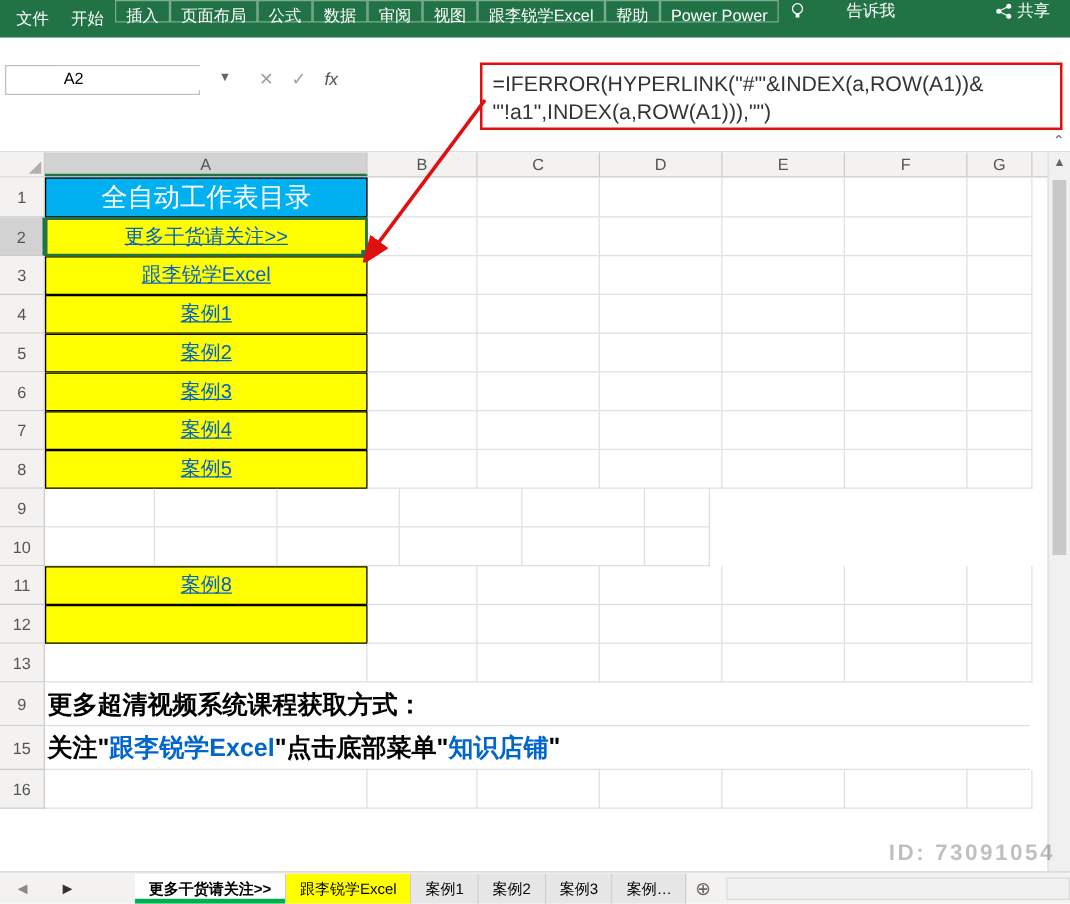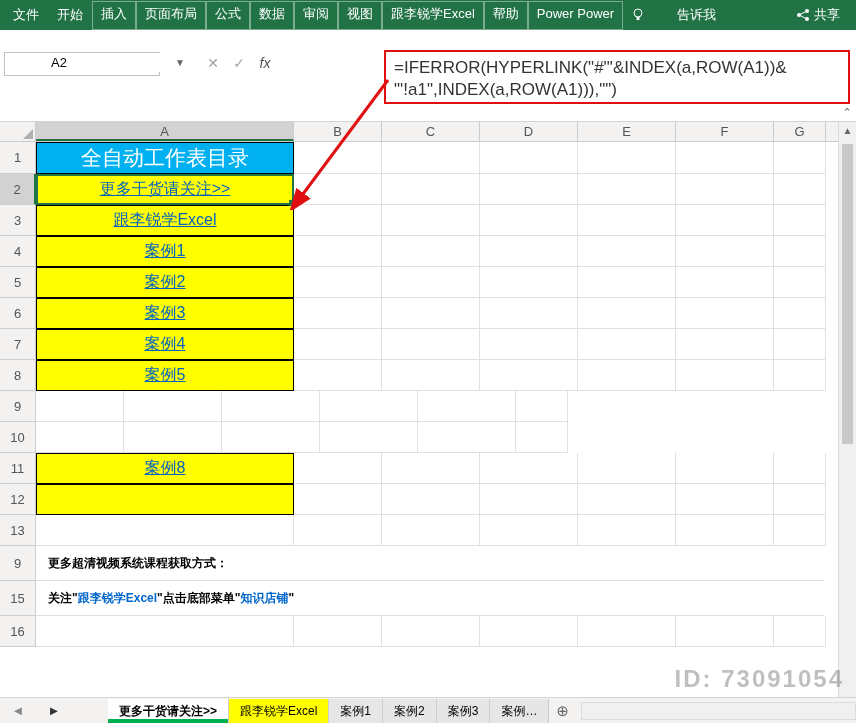--- a/index.html
+++ b/index.html
@@ -1,21 +1,21 @@
 <!DOCTYPE html>
 <html><head>
   <meta charset="utf-8">
   <style>
     * { margin: 0; padding: 0; box-sizing: border-box; font-family: "Microsoft YaHei", sans-serif; }
     body { width: 856px; height: 723px; background: #fff; overflow: hidden; position: relative; }
     
     
-    .ribbon { background: #217346; height: 30px; display: flex; align-items: center; padding: 12px 4px; }
+    .ribbon { background: #217346; height: 30px; display: flex; align-items: flex-start; padding: 0 4px; }
     .ribbon-tab { color: #fff; font-size: 13px; padding: 0 9px; height: 30px; line-height: 30px; cursor: pointer; }
-    .ribbon-tab.framed { border: 1px solid rgba(255,255,255,0.4); padding: 0 8px; height: 29px; line-height: 24px; }
+    .ribbon-tab.framed { border: 1px solid rgba(255,255,255,0.4); padding: 0 8px; height: 18px; line-height: 24px; }
     .tell-me { display: flex; align-items: center; color: #fff; font-size: 13px; margin-left: 8px; gap: 28px; }
     .tell-me svg { margin-right: 4px; }
     .share { margin-left: auto; display: flex; align-items: center; color: #fff; font-size: 13px; padding-right: 12px; }
     .share svg { margin-right: 4px; }
     
     
     .namerow { display: flex; align-items: stretch; border-bottom: 1px solid #d4d4d4; height: 72px; margin-top: 20px; background: #fff; position: relative; }
     .name-box { width: 156px; border: 1px solid #c0c0c0; background: #fff; display: flex; align-items: flex-start; height: 24px; margin-top: 2px; margin-left: 4px; padding-left: 40px; }
     .name-box input { border: none; width: 130px; font-size: 13px; padding: 2px 6px; outline: none; }
     .name-box .dd { width: 18px; text-align: center; color: #666; font-size: 10px; line-height: 20px; }
@@ -40,21 +40,21 @@
     .colh.sel { background: #d2d2d2; border-bottom: 2px solid #217346; }
     .cell { border-right: 1px solid #e0e0e0; border-bottom: 1px solid #e0e0e0; display: flex; align-items: center; padding: 0 6px; font-size: 15px; overflow: hidden; white-space: nowrap; }
     .r1 { height: 32px; } .rn { height: 31px; } .rtxt { height: 35px; }
     
     .header-cell { background: #00b0f0; color: #fff; font-weight: normal; font-size: 21px; justify-content: center; border: 1px solid #000; }
     .link-cell { background: #ffff00; color: #0563c1; text-decoration: underline; justify-content: center; border: 1px solid #000; font-size: 16px; }
     .link-cell.active { position: relative; }
     .active-border { position: absolute; border: 2px solid #217346; pointer-events: none; }
     .active-border::after { content: ""; position: absolute; right: -3px; bottom: -3px; width: 6px; height: 6px; background: #217346; }
     
-    .plain-text { font-size: 12px; font-weight: bold; color: #000; padding-left: 12px; }
+    .plain-text { font-size: 20px; font-weight: bold; color: #000; padding-left: 2px; }
     .blue-span { color: #0066cc; }
     
     
     .arrow-svg { position: absolute; top: 70px; left: 290px; pointer-events: none; z-index: 10; }
     
     
     .vscroll { position: absolute; right: 0; top: 122px; bottom: 26px; width: 18px; background: #f0f0f0; border-left: 1px solid #dcdcdc; }
     .vscroll .arrow { height: 18px; text-align: center; font-size: 10px; color: #666; line-height: 18px; }
     .vscroll .thumb { position: absolute; top: 22px; left: 3px; right: 3px; height: 300px; background: #c8c8c8; border-radius: 0; }
     
@@ -62,21 +62,21 @@
     .sheet-bar { position: absolute; bottom: 0; left: 0; right: 0; height: 26px; background: #f3f2f1; display: flex; align-items: center; border-top: 1px solid #d4d4d4; }
     .sheet-nav { width: 36px; text-align: center; color: #888; font-size: 13px; }
     .sheet-nav2 { width: 36px; text-align: center; color: #333; font-size: 13px; }
     .sheet-tab { padding: 0 11px; height: 24px; line-height: 24px; font-size: 12px; border-right: 1px solid #ccc; background: #e6e6e6; position: relative; }
     .sheet-tab.active { background: #fff; border-bottom: none; font-weight: bold; }
     .sheet-tab.band::before { content: ""; position: absolute; left: 0; right: 0; bottom: 0; height: 4px; }
     .band-green::before { background: #00b050; }
     .band-yellow { background: #ffff00; }
     .sheet-add { width: 26px; text-align: center; color: #666; font-size: 15px; }
     .hscroll { flex: 1; background: #f0f0f0; height: 18px; margin-left: 6px; position: relative; border: 1px solid #dcdcdc; }
-    .watermark { position: absolute; right: 12px; bottom: 30px; color: rgba(0,0,0,0.25); font-size: 24px; font-weight: bold; letter-spacing: 2px; }
+    .watermark { position: absolute; right: 12px; bottom: 30px; color: rgba(0,0,0,0.25); font-size: 18px; font-weight: bold; letter-spacing: 2px; }
   </style>
 </head>
 <body>
 
 <div class="ribbon">
   <div class="ribbon-tab">文件</div>
   <div class="ribbon-tab">开始</div>
   <div class="ribbon-tab framed">插入</div>
   <div class="ribbon-tab framed">页面布局</div>
   <div class="ribbon-tab framed">公式</div>

